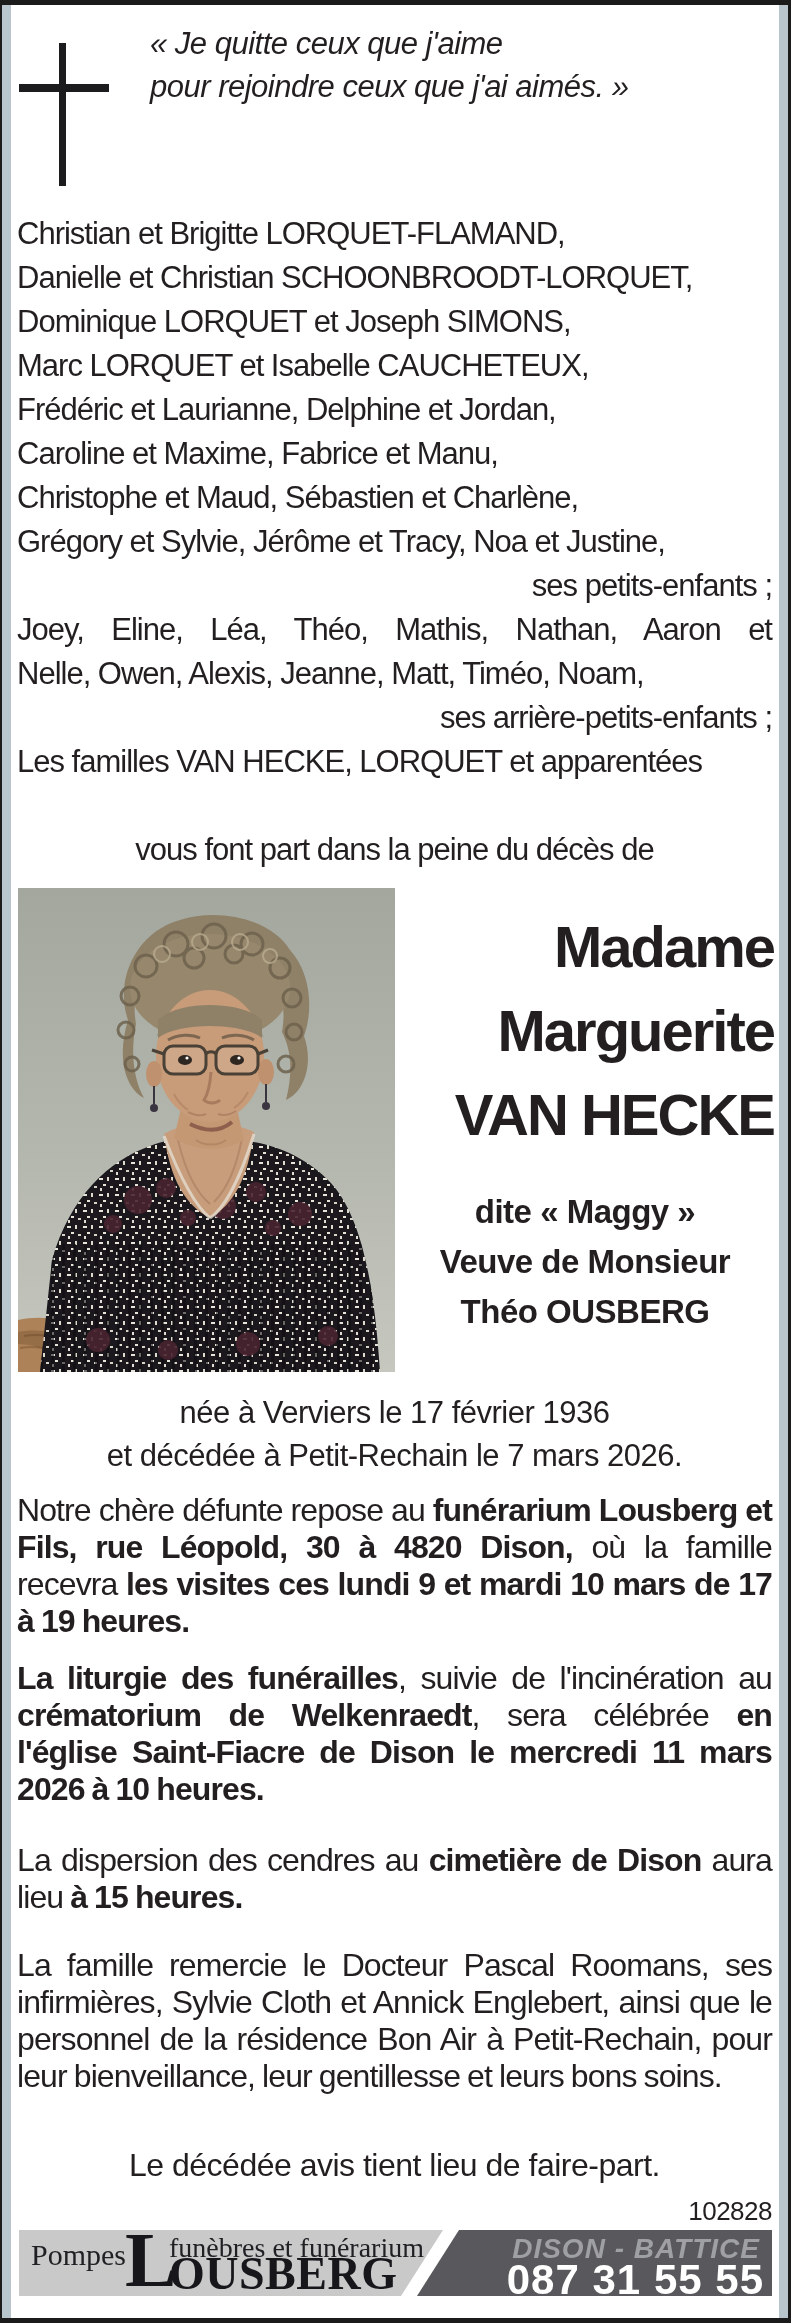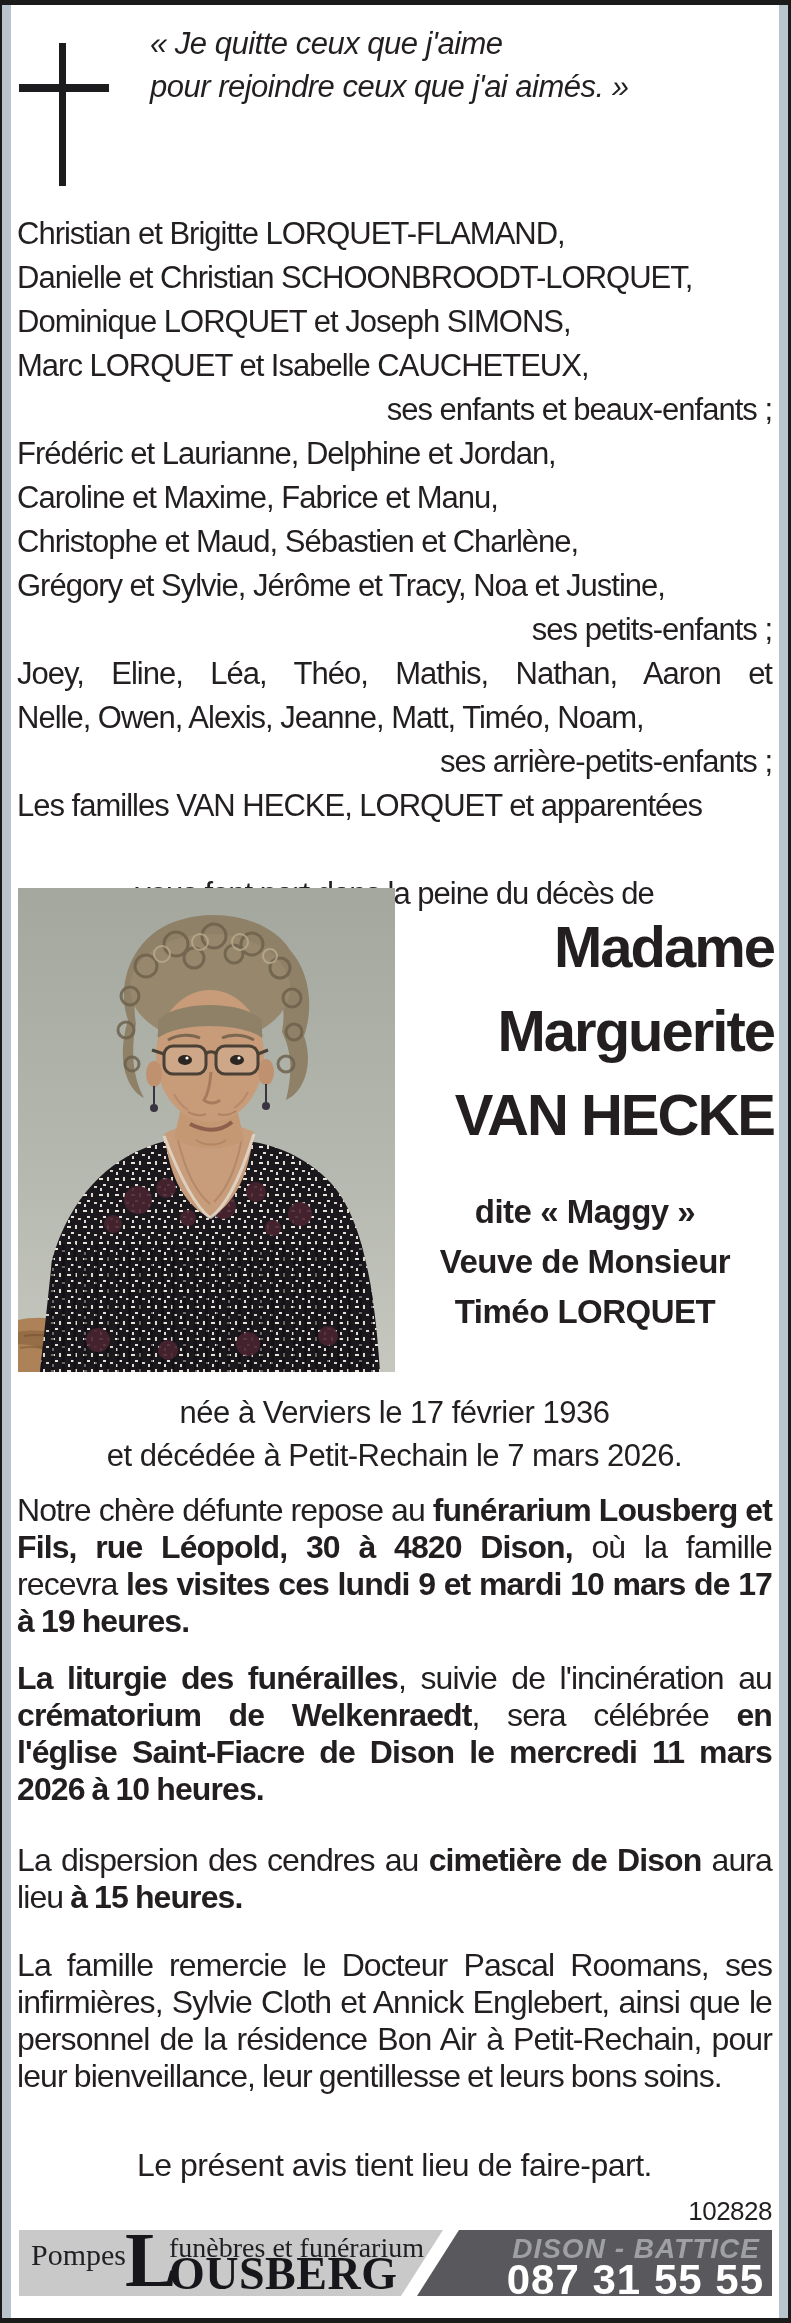--- a/index.html
+++ b/index.html
@@ -87,21 +87,20 @@
   <div class="quote">
     <div>« Je quitte ceux que j'aime</div>
     <div>pour rejoindre ceux que j'ai aimés. »</div>
   </div>
 
   <div class="family">
       <div class="fam-line left">Christian et Brigitte LORQUET-FLAMAND,</div>
       <div class="fam-line left">Danielle et Christian SCHOONBROODT-LORQUET,</div>
       <div class="fam-line left">Dominique LORQUET et Joseph SIMONS,</div>
       <div class="fam-line left">Marc LORQUET et Isabelle CAUCHETEUX,</div>
-      <div class="fam-line right">ses enfants et beaux-enfants ;</div>
       <div class="fam-line left">Frédéric et Laurianne, Delphine et Jordan,</div>
       <div class="fam-line left">Caroline et Maxime, Fabrice et Manu,</div>
       <div class="fam-line left">Christophe et Maud, Sébastien et Charlène,</div>
       <div class="fam-line left">Grégory et Sylvie, Jérôme et Tracy, Noa et Justine,</div>
       <div class="fam-line right">ses petits-enfants ;</div>
       <div class="fam-line justify">Joey, Eline, Léa, Théo, Mathis, Nathan, Aaron et</div>
       <div class="fam-line left">Nelle, Owen, Alexis, Jeanne, Matt, Timéo, Noam,</div>
       <div class="fam-line right">ses arrière-petits-enfants ;</div>
       <div class="fam-line left">Les familles VAN HECKE, LORQUET et apparentées</div>
       <div class="fam-line center">vous font part dans la peine du décès de</div>
@@ -225,34 +224,34 @@
   </div>
 
   <div class="name-block">
     <div class="name-line">Madame</div>
     <div class="name-line">Marguerite</div>
     <div class="name-line">VAN HECKE</div>
   </div>
   <div class="sub-block">
     <div class="sub-line">dite « Maggy »</div>
     <div class="sub-line">Veuve de Monsieur</div>
-    <div class="sub-line">Timéo LORQUET</div>
+    <div class="sub-line">Théo OUSBERG</div>
   </div>
 
   <div class="dates">
     <div>née à Verviers le 17 février 1936</div>
     <div>et décédée à Petit-Rechain le 7 mars 2026.</div>
   </div>
 
   <div class="para p1"><span>Notre chère défunte repose au </span><span class="b">funérarium Lousberg et Fils, rue Léopold, 30 à 4820 Dison,</span><span> où la famille recevra </span><span class="b">les visites ces lundi 9 et mardi 10 mars de 17 à 19 heures.</span></div>
   <div class="para p2"><span class="b">La liturgie des funérailles</span><span>, suivie de l'incinération au </span><span class="b">crématorium de Welkenraedt</span><span>, sera célébrée </span><span class="b">en l'église Saint-Fiacre de Dison le mercredi 11 mars 2026 à 10 heures.</span></div>
   <div class="para p3"><span>La dispersion des cendres au </span><span class="b">cimetière de Dison</span><span> aura lieu </span><span class="b">à 15 heures.</span></div>
   <div class="para p4"><span>La famille remercie le Docteur Pascal Roomans, ses infirmières, Sylvie Cloth et Annick Englebert, ainsi que le personnel de la résidence Bon Air à Petit-Rechain, pour leur bienveillance, leur gentillesse et leurs bons soins.</span></div>
 
-  <div class="closing">Le présent avis tient lieu de faire-part.</div>
+  <div class="closing">Le décédée avis tient lieu de faire-part.</div>
   <div class="refnum">102828</div>
 
   <div class="banner">
     <div class="banner-light"></div>
     <div class="banner-dark"></div>
     <div class="bn-pompes">Pompes</div>
     <div class="bn-bigl">L</div>
     <div class="bn-tagline">funèbres et funérarium</div>
     <div class="bn-namerest">OUSBERG</div>
     <div class="bn-region">DISON - BATTICE</div>

